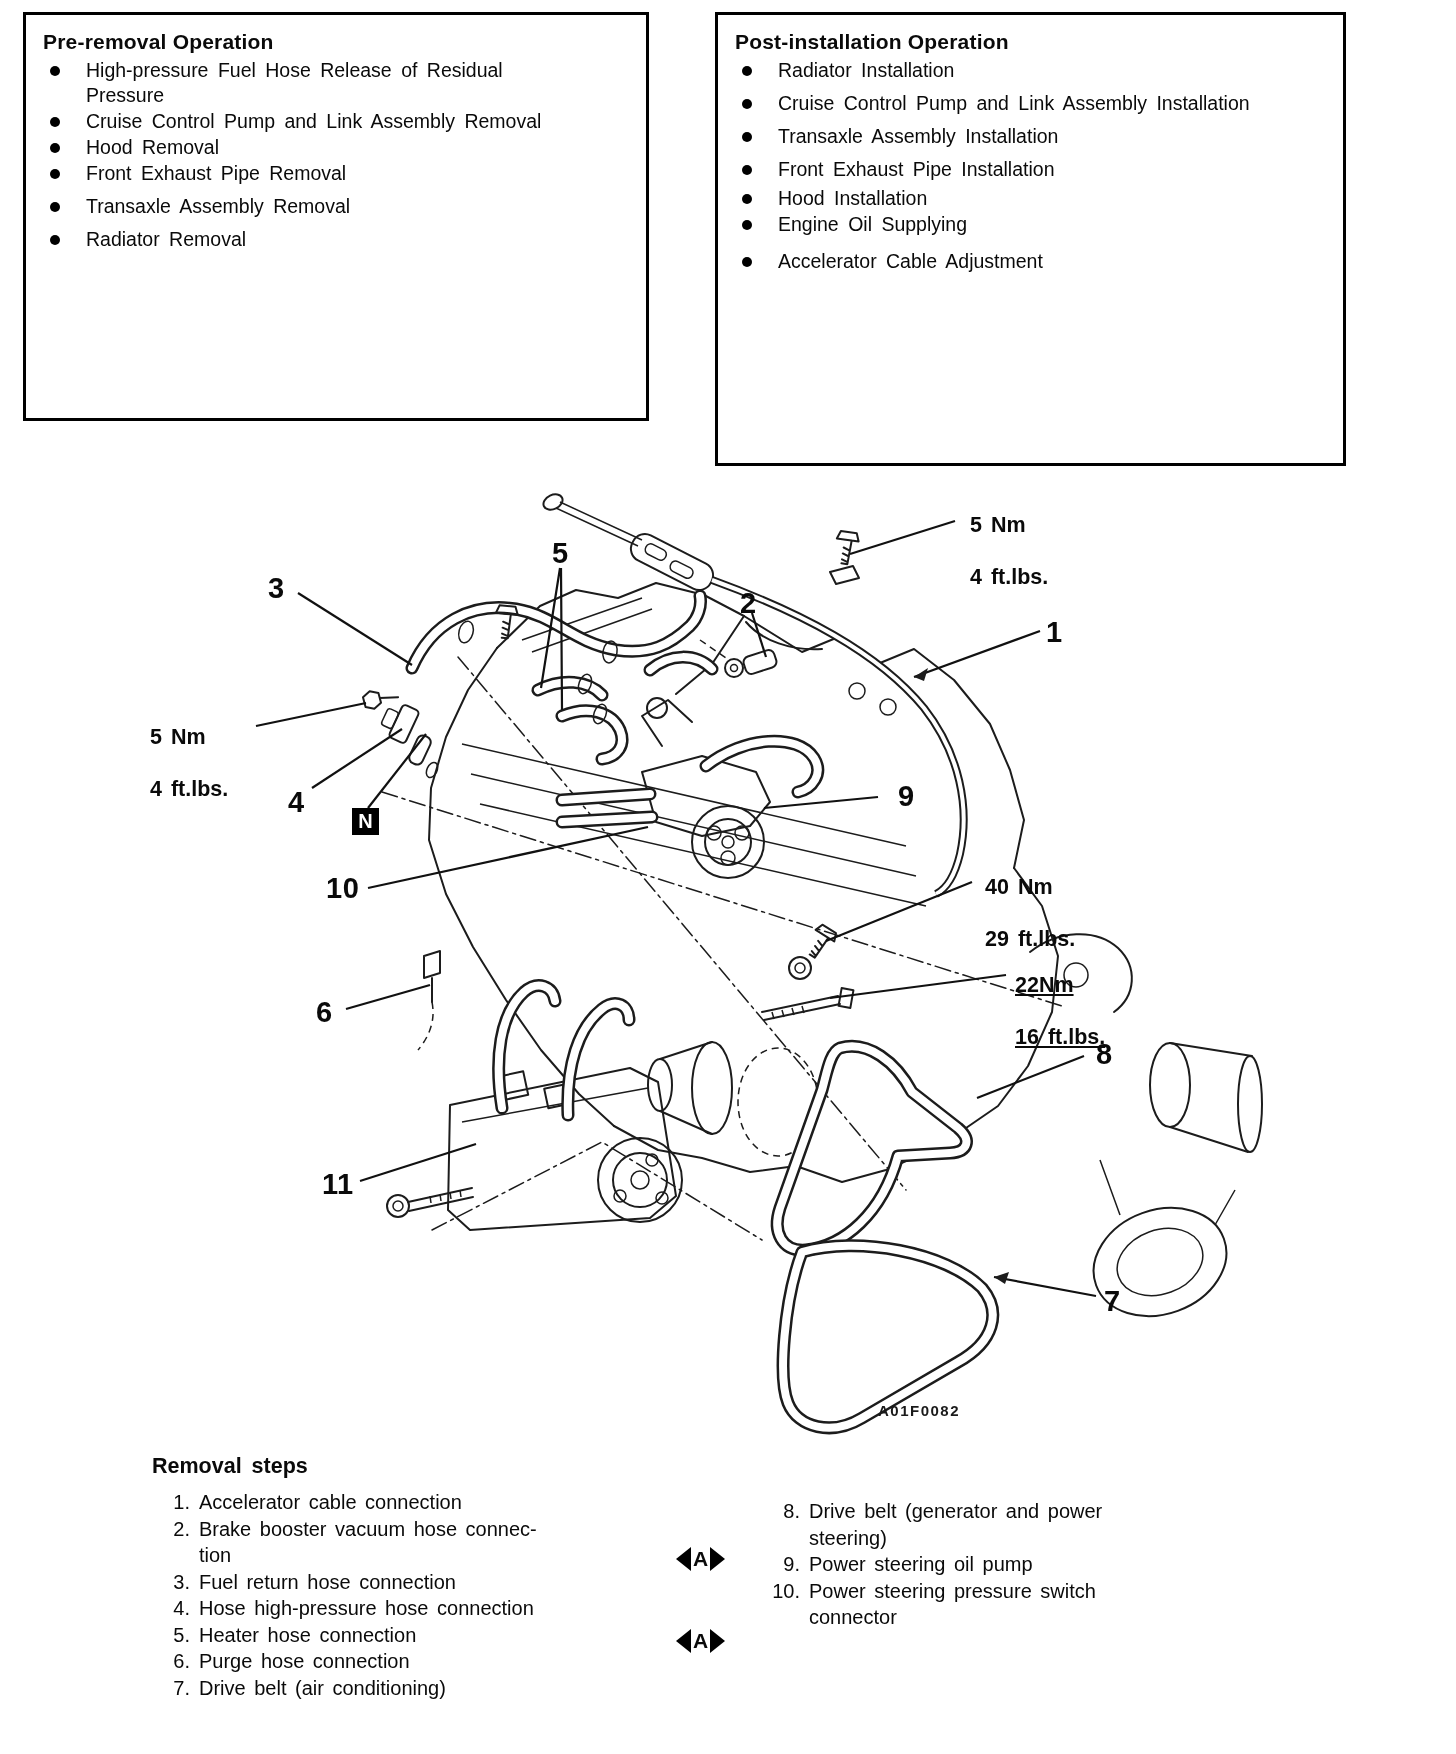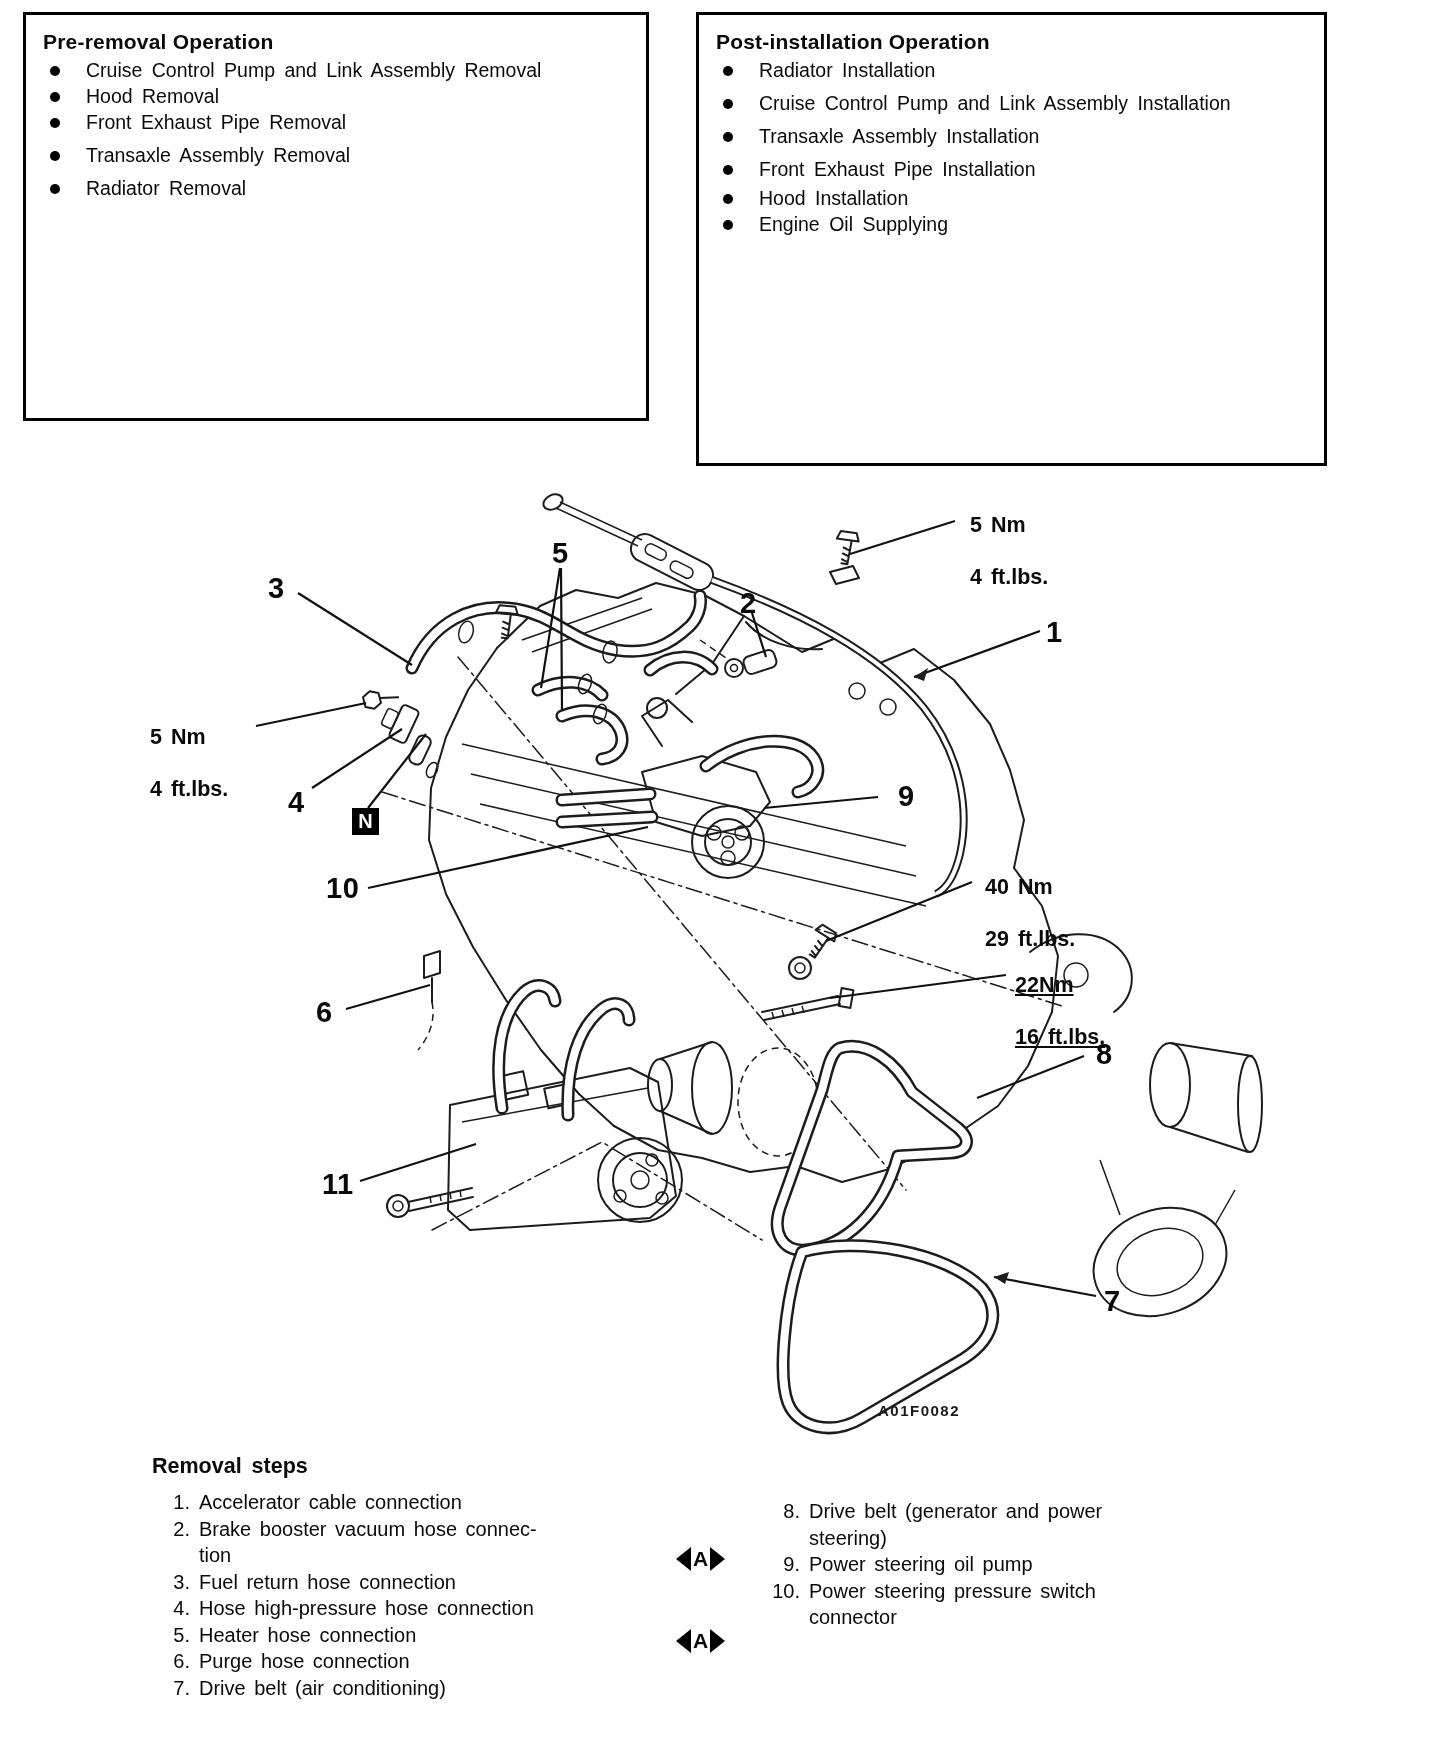--- a/index.html
+++ b/index.html
@@ -3,21 +3,21 @@
 <meta charset="utf-8">
 <style>
   html,body{margin:0;padding:0;background:#e8e8e8;}
   .page{
     position:relative;width:1456px;height:1754px;background:#ffffff;
     font-family:"Liberation Sans", sans-serif;color:#0a0a0a;overflow:hidden;padding-left:36px;
   }
   
   .opbox{position:absolute;border:3px solid #000;background:#fff;}
   #pre-box{left:23px;top:12px;width:620px;height:403px;}
-  #post-box{left:696px;top:12px;width:625px;height:448px;}
+  #post-box{left:715px;top:12px;width:625px;height:448px;}
   .opbox .box-title{
     font-size:21px;font-weight:bold;margin:15px 0 4px 17px;letter-spacing:.2px;
   }
   .oplist{list-style:none;margin:0;padding:0 18px 0 17px;}
   .oplist li{
     position:relative;padding-left:43px;font-size:19.5px;line-height:25px;
     word-spacing:4px;white-space:pre-line;margin-top:1px;
   }
   .oplist .bullet{
     position:absolute;left:7px;top:8px;width:10px;height:10px;border-radius:50%;
@@ -77,37 +77,40 @@
   .amark .aletter{font-weight:bold;font-size:21px;line-height:24px;margin:0 2px;}
 </style>
 </head>
 <body>
 
 <div class="page">
 
   <div class="opbox" id="pre-box">
     <div class="box-title">Pre-removal Operation</div>
     <ul class="oplist">
+      <li><span class="bullet"></span><span>High-pressure Fuel Hose Release of Residual
+Pressure</span></li>
       <li><span class="bullet"></span><span>Cruise Control Pump and Link Assembly Removal</span></li>
       <li><span class="bullet"></span><span>Hood Removal</span></li>
       <li><span class="bullet"></span><span>Front Exhaust Pipe Removal</span></li>
       <li class="gap8"><span class="bullet"></span><span>Transaxle Assembly Removal</span></li>
       <li class="gap8"><span class="bullet"></span><span>Radiator Removal</span></li>
     </ul>
   </div>
 
   <div class="opbox" id="post-box">
     <div class="box-title">Post-installation Operation</div>
     <ul class="oplist">
       <li><span class="bullet"></span><span>Radiator Installation</span></li>
       <li class="gap8"><span class="bullet"></span><span>Cruise Control Pump and Link Assembly Installation</span></li>
       <li class="gap8"><span class="bullet"></span><span>Transaxle Assembly Installation</span></li>
       <li class="gap8"><span class="bullet"></span><span>Front Exhaust Pipe Installation</span></li>
       <li class="gap4"><span class="bullet"></span><span>Hood Installation</span></li>
       <li><span class="bullet"></span><span>Engine Oil Supplying</span></li>
+      <li class="gap12"><span class="bullet"></span><span>Accelerator Cable Adjustment</span></li>
     </ul>
   </div>
 
   <svg class="art" width="1456" height="1754" viewBox="0 0 1456 1754" aria-hidden="true">
 
     <g>
       <path class="sk" d="M 497,648 L 540,606 L 576,590 L 618,598 L 656,583 L 704,595 L 744,616 L 712,664 L 676,694"></path>
       <path class="skthin" d="M 522,640 L 642,598 M 532,652 L 652,609"></path>
       <path class="sk" d="M 744,616 L 802,652 L 836,638 L 880,663 L 914,649 L 954,680 L 990,724 L 1010,770 L 1024,820 L 1014,868"></path>
       <path class="sk" d="M 1014,868 L 1042,906 L 1058,956 L 1052,1012 L 1028,1066 L 998,1106 L 966,1128"></path>

